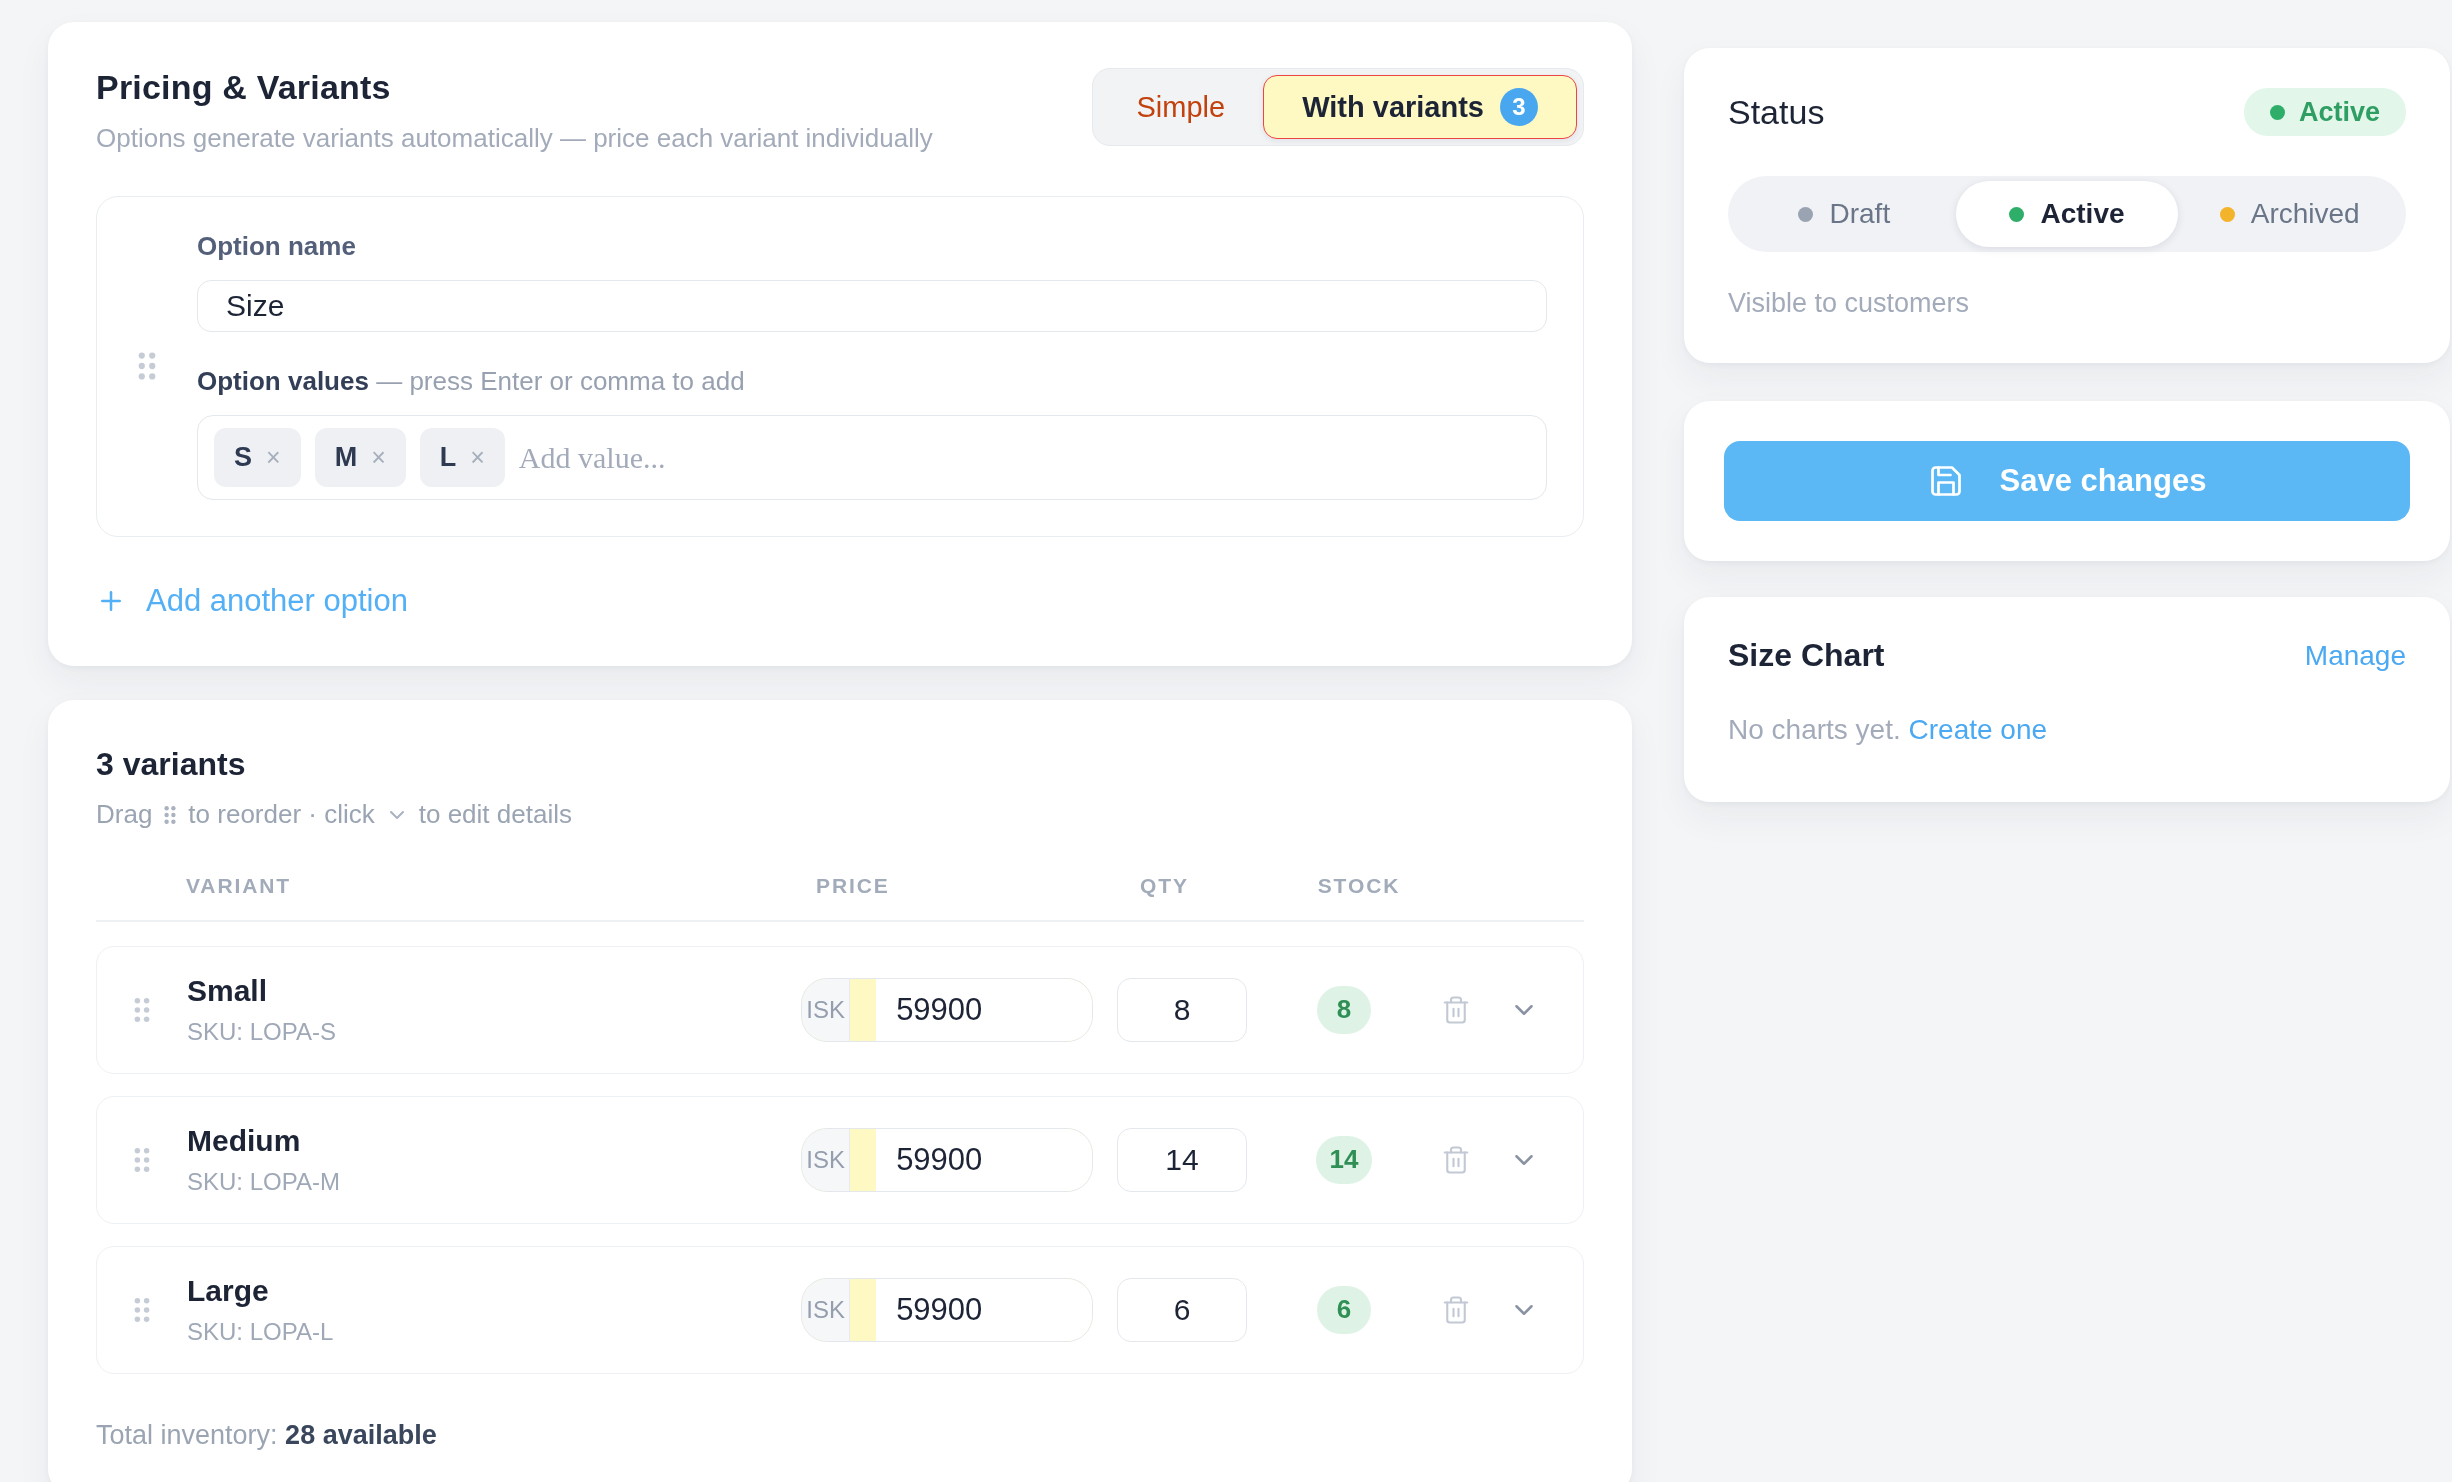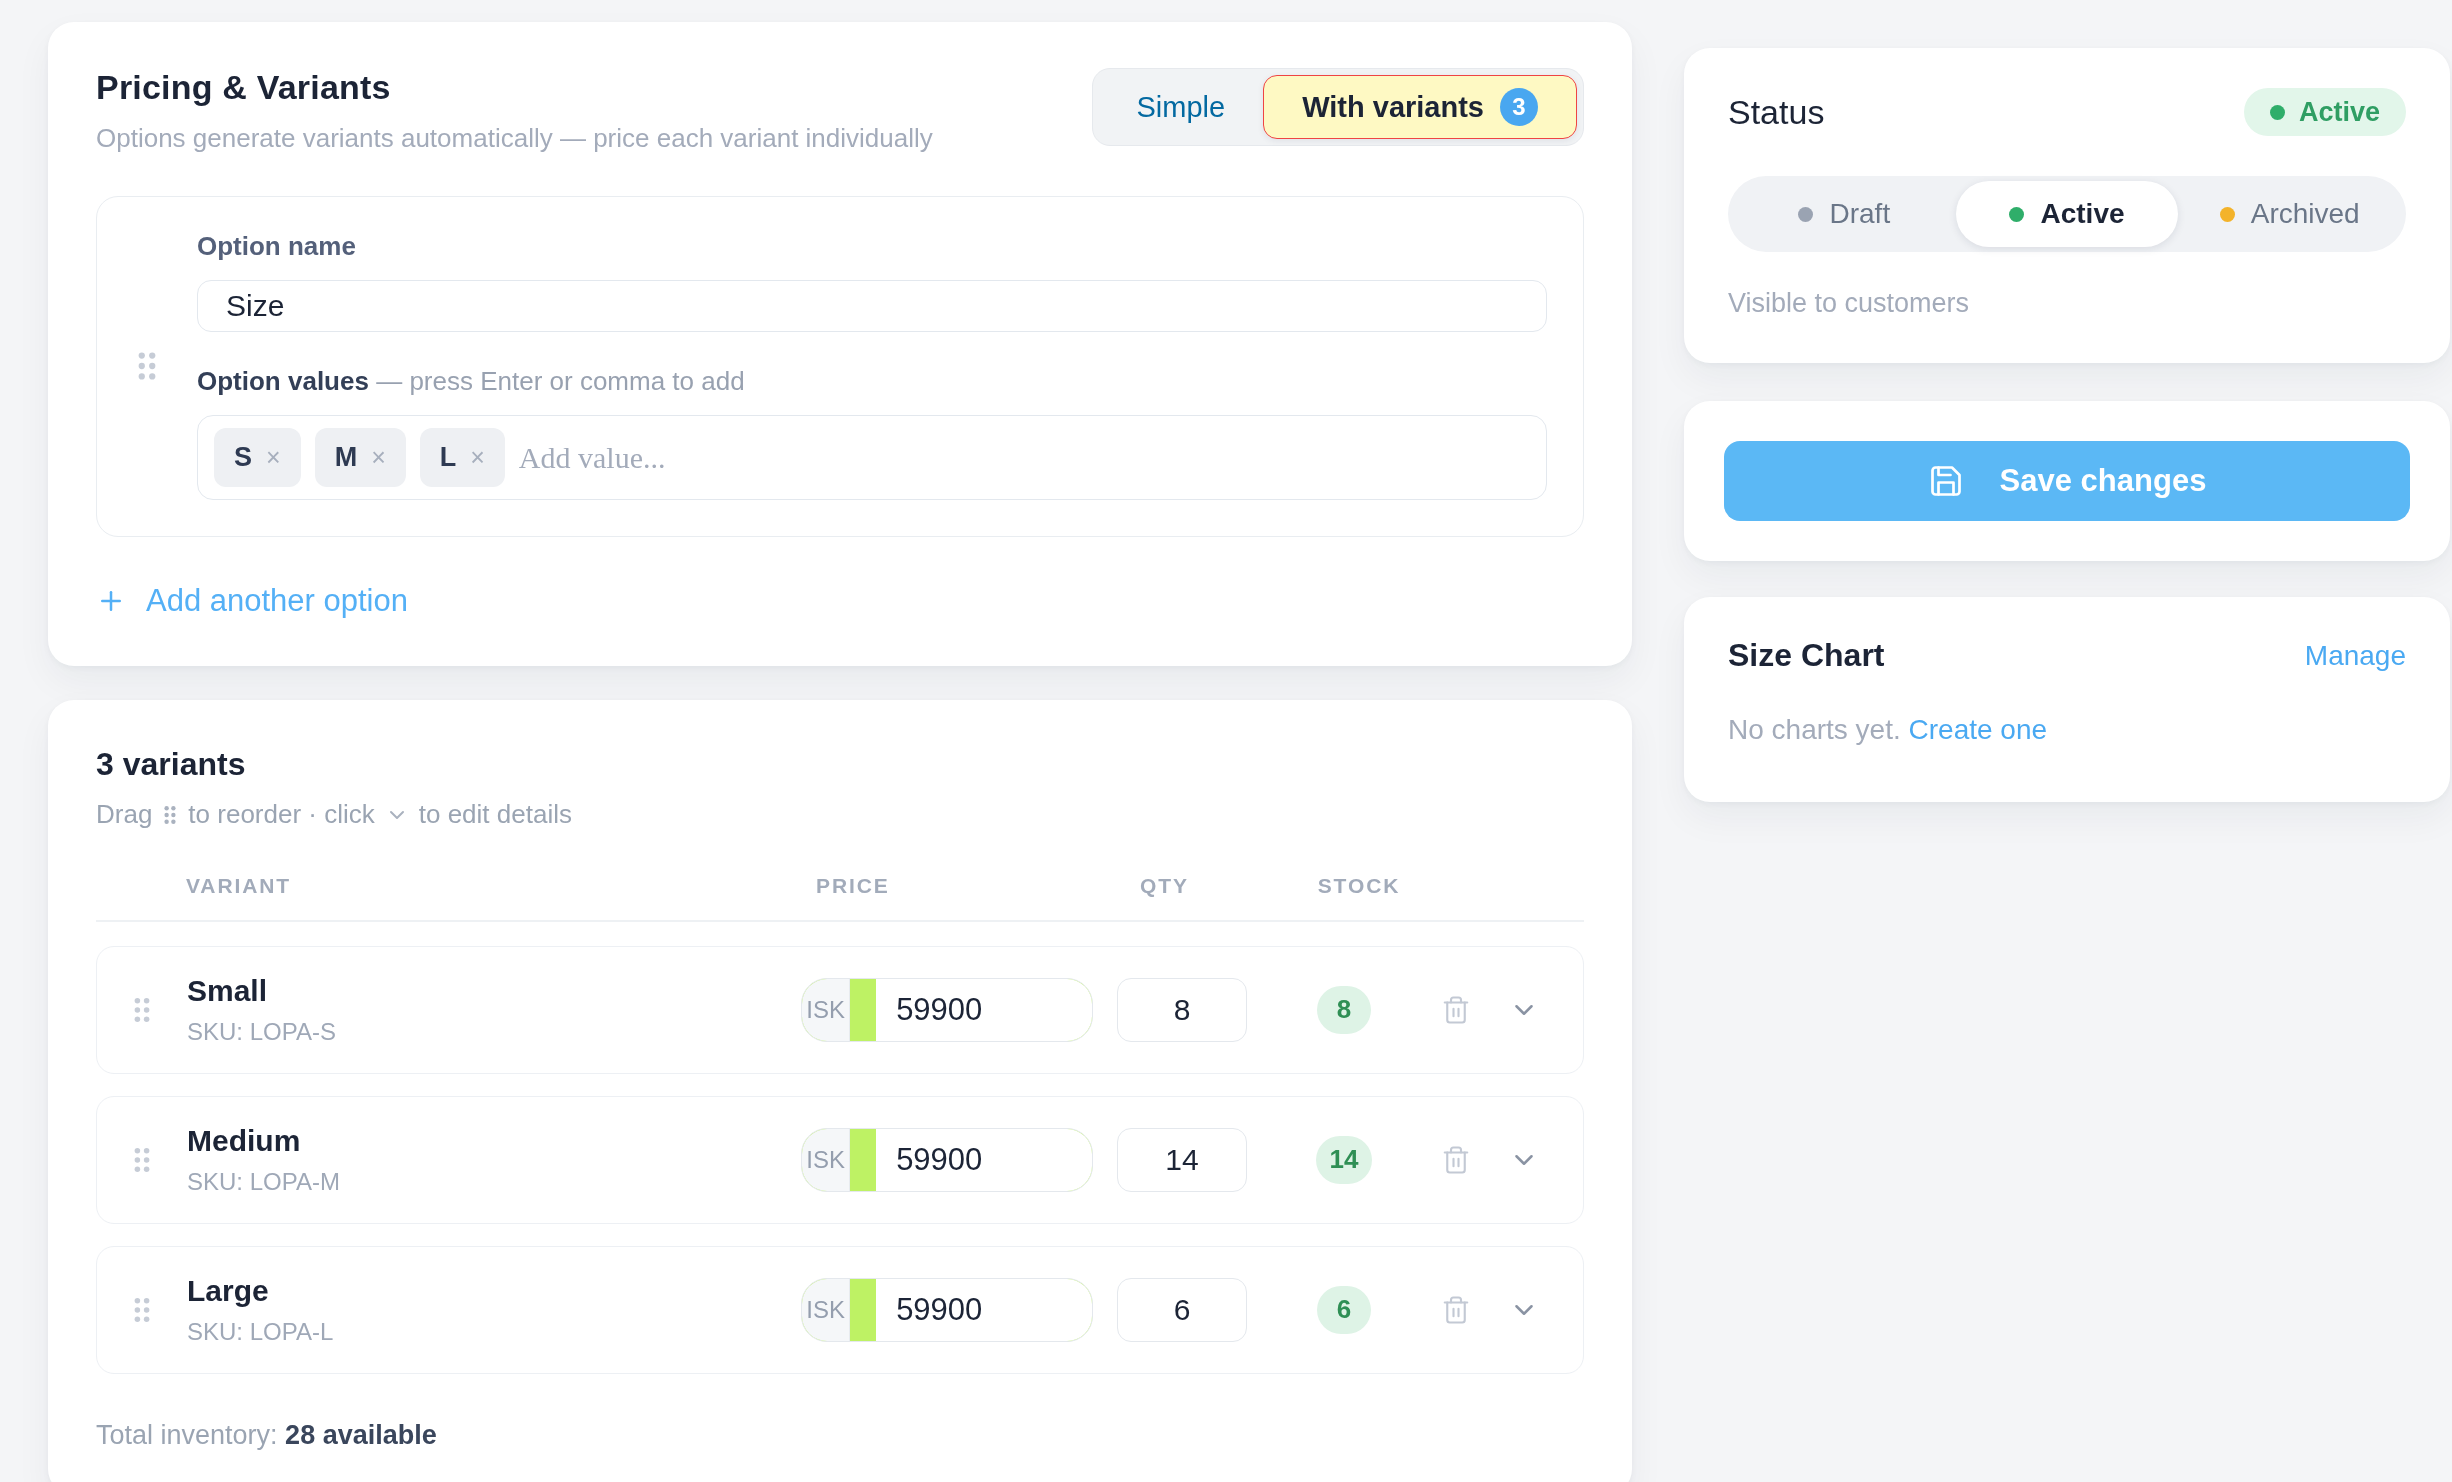--- a/index.html
+++ b/index.html
@@ -25,21 +25,21 @@
   .card-title { font-size:34px; font-weight:700; letter-spacing:.2px; }
   .subtitle { font-size:26px; color:#a3abba; margin-top:16px; }
 
   .mode-toggle {
     display:flex; align-items:center;
     background:#f1f3f5; border:1px solid #e6e9ed; border-radius:18px;
     padding:6px; height:78px;
   }
   .mode-btn {
     border:none; background:transparent; cursor:pointer;
-    font-family:inherit; font-size:29px; color:#0369a1;
+    font-family:inherit; font-size:29px; color:#c2410c;
     padding:0 38px; height:100%; border-radius:14px;
     display:flex; align-items:center; gap:16px;
   }
   .mode-btn.active {
     background:#fef9c3; color:#1c2436; font-weight:600;
     border:1px solid #ef4444;
     box-shadow:0 2px 6px rgba(20,30,60,.08);
   }
   .count-badge {
     width:38px; height:38px; border-radius:50%;
@@ -112,21 +112,21 @@
     border:1.5px solid #edf0f4; border-radius:18px;
     display:flex; align-items:center; height:128px; padding-right:36px;
     background:#fff;
   }
   .vrow .handle-col { width:90px; }
   .vname-block { flex:1; }
   .vname { font-size:30px; font-weight:600; color:#1c2436; }
   .vsku { font-size:24px; color:#9fa8b7; margin-top:10px; }
   .price-group {
     width:292px; height:64px; border:1.5px solid #e4e8ed; border-radius:26px;
-    display:flex; overflow:hidden; background:#bef264;gap:26px;
+    display:flex; overflow:hidden; background:#fef9c3;gap:26px;
   }
   .price-prefix {
     width:68px; background:#f5f7f9; border-right:1.5px solid #e7ebef;
     display:flex; align-items:center; justify-content:center;
     font-size:24px; color:#949eae;
   }
   .price-input {
     border:none; outline:none; width:100%; padding:0 20px;
     font-family:inherit; font-size:31px; color:#1c2436;
   }

